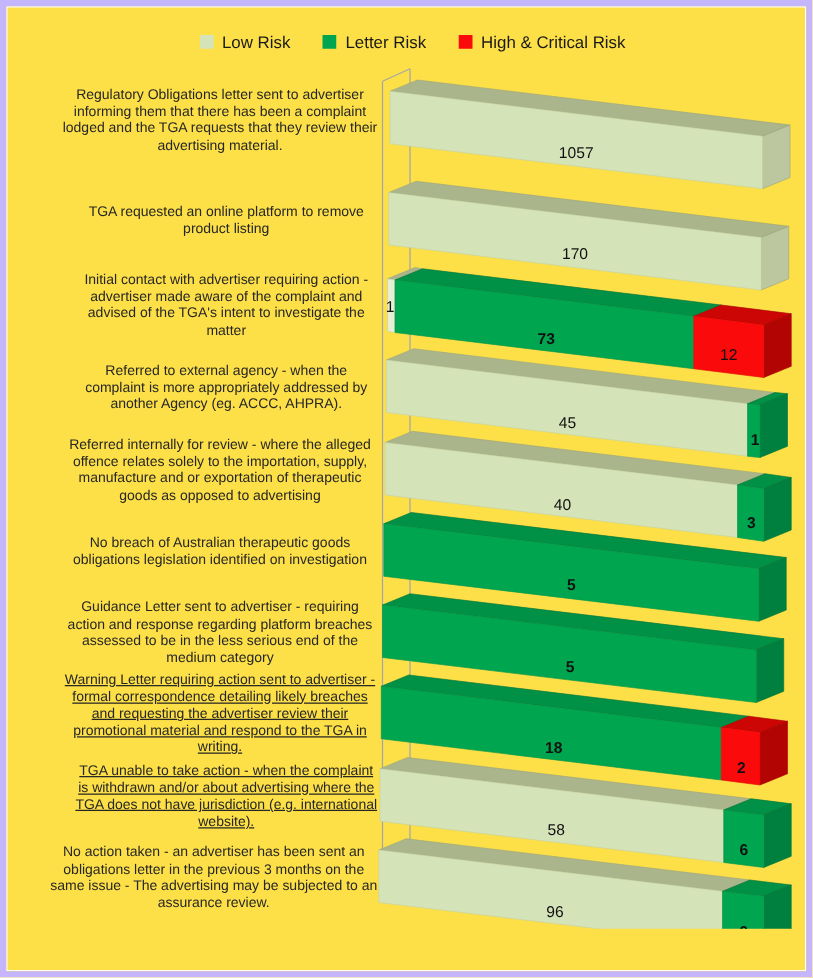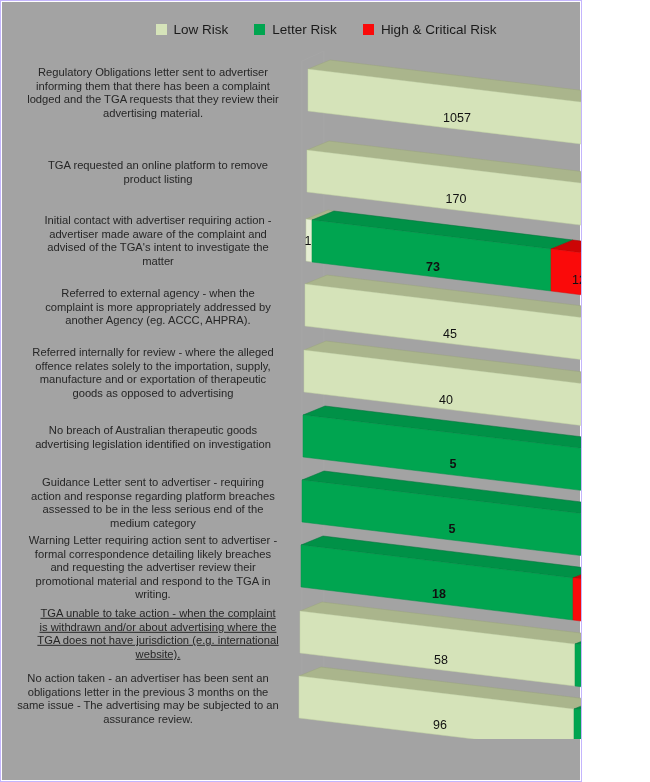--- a/index.html
+++ b/index.html
@@ -5,25 +5,25 @@
   html, body {
     margin: 0;
     padding: 0;
     background: #ffffff;
   }
   body {
     font-family: "Liberation Sans", sans-serif;
   }
   #frame {
     position: relative;
-    width: 582px;
+    width: 650px;
     height: 782px;
     box-sizing: border-box;
-    background: #a3a3a3;
-    border: 1px solid #c4b5fd;
+    background: #fde047;
+    border: 5px solid #c4b5fd;
     box-shadow: inset 0 0 0 1px #ffffff;
     overflow: hidden;
   }
 
   
   #legend {
     position: absolute;
     left: 0;
     top: 22px;
     width: 650px;
@@ -66,21 +66,21 @@
   #cat-labels {
     position: absolute;
     left: 0;
     top: 48px;
     width: 300px;
     height: 690px;
     pointer-events: none;
   }
   .cat-label {
     position: absolute;
-    right: 22px;
+    right: 3px;
     text-align: center;
     font-size: 11.2px;
     line-height: 13.6px;
     color: #262626;
     transform: translateY(-50%);
   }
 
   
   .val-label {
     font-size: 12.5px;
@@ -226,20 +226,20 @@
 
   </svg>
   </div>
 
   <div id="cat-labels">
     <div class="cat-label" style="top:44px;  width:252px;">Regulatory Obligations letter sent to advertiser informing them that there has been a complaint lodged and the TGA requests that they review their advertising material.</div>
     <div class="cat-label" style="top:192px; width:242px;">Initial contact with advertiser requiring action - advertiser made aware of the complaint and advised of the TGA's intent to investigate the matter</div>
     <div class="cat-label" style="top:124px; width:242px;">TGA requested an online platform to remove product listing</div>
     <div class="cat-label" style="top:258px; width:242px;">Referred to external agency - when the complaint is more appropriately addressed by another Agency (eg. ACCC, AHPRA).</div>
     <div class="cat-label" style="top:324px; width:252px;">Referred internally for review - where the alleged offence relates solely to the importation, supply, manufacture and or exportation of therapeutic goods as opposed to advertising</div>
-    <div class="cat-label" style="top:389px; width:252px;">No breach of Australian therapeutic goods advertising legislation identified on investigation</div>
+    <div class="cat-label" style="top:389px; width:252px;">No breach of Australian therapeutic goods obligations legislation identified on investigation</div>
     <div class="cat-label" style="top:454px; width:252px;">Guidance Letter sent to advertiser -  requiring action and response regarding platform breaches assessed to be in the less serious end of the medium category</div>
-    <div class="cat-label" style="top:519px; width:252px;">Warning Letter requiring action sent to advertiser - formal correspondence detailing likely breaches and requesting the advertiser review their promotional material and respond to the TGA  in writing.</div>
+    <div class="cat-label" style="top:519px; width:252px;text-decoration:underline;">Warning Letter requiring action sent to advertiser - formal correspondence detailing likely breaches and requesting the advertiser review their promotional material and respond to the TGA  in writing.</div>
     <div class="cat-label" style="top:585px; width:242px;text-decoration:underline;">TGA unable to take action - when the complaint is withdrawn and/or about advertising where the TGA does not have jurisdiction (e.g. international website).</div>
     <div class="cat-label" style="top:650px; width:262px;">No action taken - an advertiser has been sent an obligations letter in the previous 3 months on the same issue - The advertising may be subjected to an assurance review.</div>
   </div>
 
 </div>
 
 </body></html>

